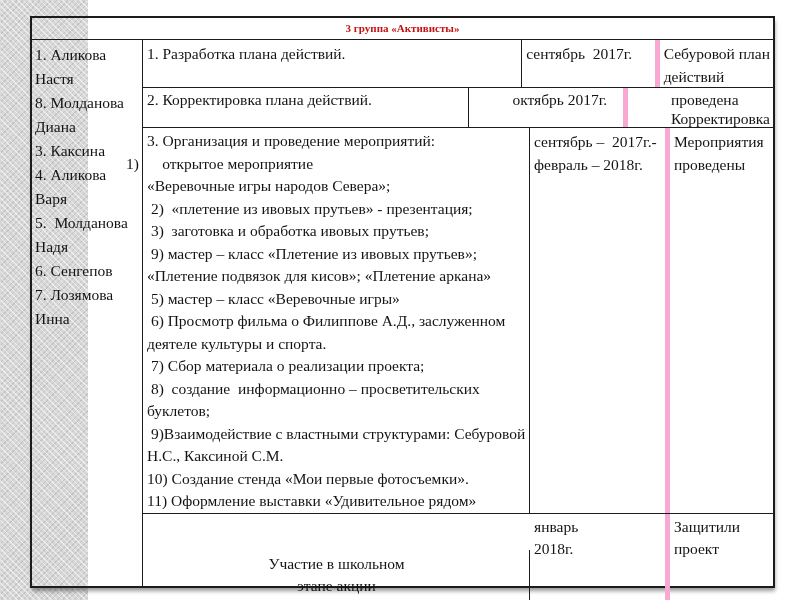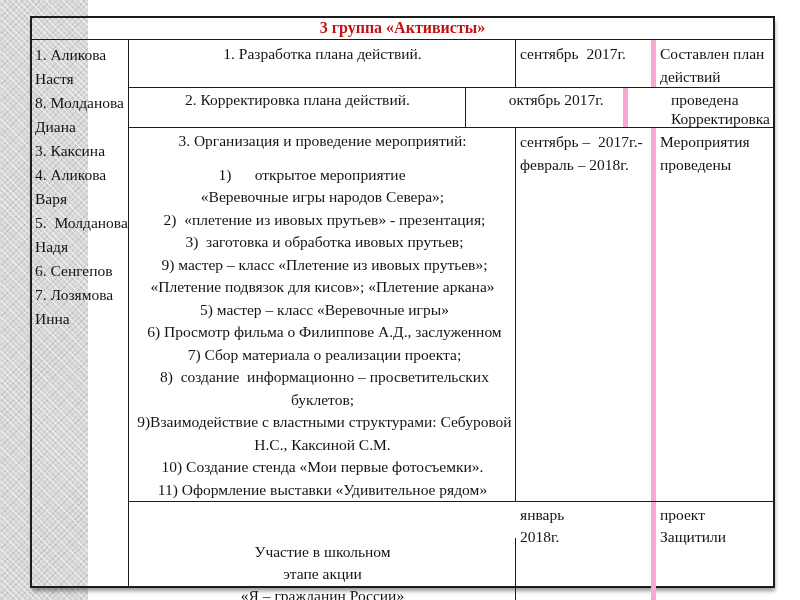--- a/index.html
+++ b/index.html
@@ -26,48 +26,48 @@
     border: 2px solid #1c1c1c;
     display: flex; flex-direction: column;
     box-shadow: 1px 4px 4px -1px rgba(0,0,0,.40);
     background: transparent;
   }
   .thead {
     height: 22px;
     border-bottom: 1px solid #1c1c1c;
     text-align: center;
     font-weight: bold;
-    font-size: 16px;
+    font-size: 11px;
     line-height: 20px;
     color: #c41212;
   }
   .tbody { flex: 1; display: flex; min-height: 0; }
   .col-members {
-    width: 97px;
+    width: 111px;
     border-right: 1px solid #1c1c1c;
     padding: 3px 2px 0 3px;
     font-size: 15.5px;
   }
   .col-members .line { line-height: 24px; }
   .rows { flex: 1; display: flex; flex-direction: column; min-width: 0; }
   .row { display: flex; }
   .row .c { padding: 2px 3px 0 4px; font-size: 15.5px; }
-  .c.act  { width: 387px; border-right: 1px solid #1c1c1c; text-align: center; }
+  .c.act  { width: 387px; border-right: 1px solid #1c1c1c; }
   .c.date { width: 140px; border-right: 5px solid #f9a8d4; }
   .c.res  { flex: 1; }
   .r1 { height: 48px; border-bottom: 1px solid #1c1c1c; }
   .r2 { height: 40px; border-bottom: 1px solid #1c1c1c; gap: 39px; }
   .r3 { height: 390px; border-bottom: 1px solid #1c1c1c; }
   .r4 { flex: 1; }
   .line { white-space: pre; line-height: 23px; }
   .r3 .act .line { line-height: 22.5px; }
   .r2 .line { line-height: 19px; }
   .r4 .line { line-height: 22px; }
   .r4 .act { text-align: center; padding-top: 3px; margin-top: 36px; }
-  .hang { margin-left: -21px; margin-top: 11px; }
+  .hang { margin-left: -21px; }
 </style>
 </head>
 <body>
 
 <div class="slide">
   <div class="stripe"></div>
 
   <div class="tbl">
     <div class="thead" style="color: rgb(196, 18, 18);">3 группа «Активисты»</div>
 
@@ -89,21 +89,21 @@
 
       <div class="rows">
         <div class="row r1">
           <div class="c act">
             <div class="line">1. Разработка плана действий.</div>
           </div>
           <div class="c date">
               <div class="line">сентябрь  2017г.</div>
             </div>
           <div class="c res">
-              <div class="line">Составлен план</div>
+              <div class="line">Себуровой план</div>
               <div class="line">действий</div>
             </div>
         </div>
 
         <div class="row r2">
           <div class="c act">
             <div class="line">2. Корректировка плана действий.</div>
           </div>
           <div class="c date">
               <div class="line">октябрь 2017г.</div>
@@ -118,20 +118,21 @@
           <div class="c act">
               <div class="line">3. Организация и проведение мероприятий:</div>
               <div class="line hang">1)      открытое мероприятие</div>
               <div class="line">«Веревочные игры народов Севера»;</div>
               <div class="line"> 2)  «плетение из ивовых прутьев» - презентация;</div>
               <div class="line"> 3)  заготовка и обработка ивовых прутьев;</div>
               <div class="line"> 9) мастер – класс «Плетение из ивовых прутьев»;</div>
               <div class="line">«Плетение подвязок для кисов»; «Плетение аркана»</div>
               <div class="line"> 5) мастер – класс «Веревочные игры»</div>
               <div class="line"> 6) Просмотр фильма о Филиппове А.Д., заслуженном</div>
+              <div class="line">деятеле культуры и спорта.</div>
               <div class="line"> 7) Сбор материала о реализации проекта;</div>
               <div class="line"> 8)  создание  информационно – просветительских</div>
               <div class="line">буклетов;</div>
               <div class="line"> 9)Взаимодействие с властными структурами: Себуровой</div>
               <div class="line">Н.С., Каксиной С.М.</div>
               <div class="line">10) Создание стенда «Мои первые фотосъемки».</div>
               <div class="line">11) Оформление выставки «Удивительное рядом»</div>
             </div>
           <div class="c date">
               <div class="line">сентябрь –  2017г.-</div>
@@ -147,20 +148,20 @@
           <div class="c act">
               <div class="line">Участие в школьном</div>
               <div class="line">этапе акции</div>
               <div class="line">«Я – гражданин России»</div>
             </div>
           <div class="c date">
               <div class="line">январь</div>
               <div class="line">2018г.</div>
             </div>
           <div class="c res">
+              <div class="line">Защитили</div>
               <div class="line">проект</div>
-              <div class="line">Защитили</div>
             </div>
         </div>
       </div>
     </div>
   </div>
 </div>
 
 </body></html>

